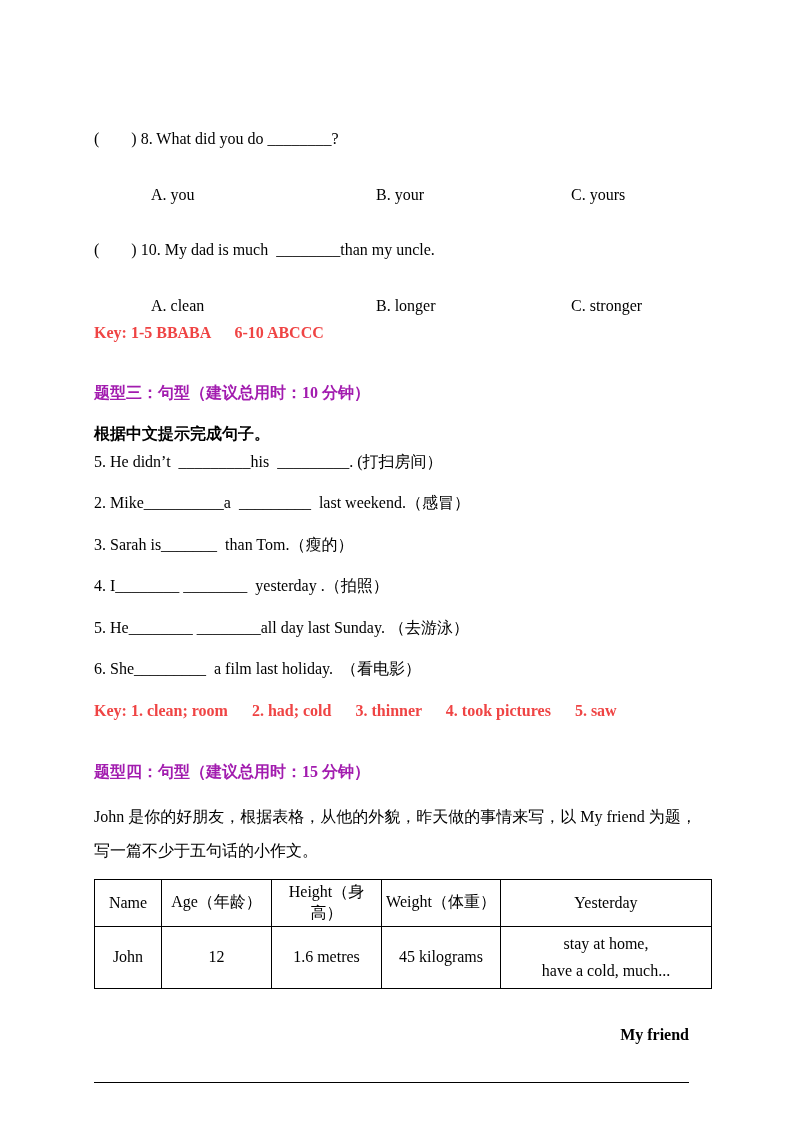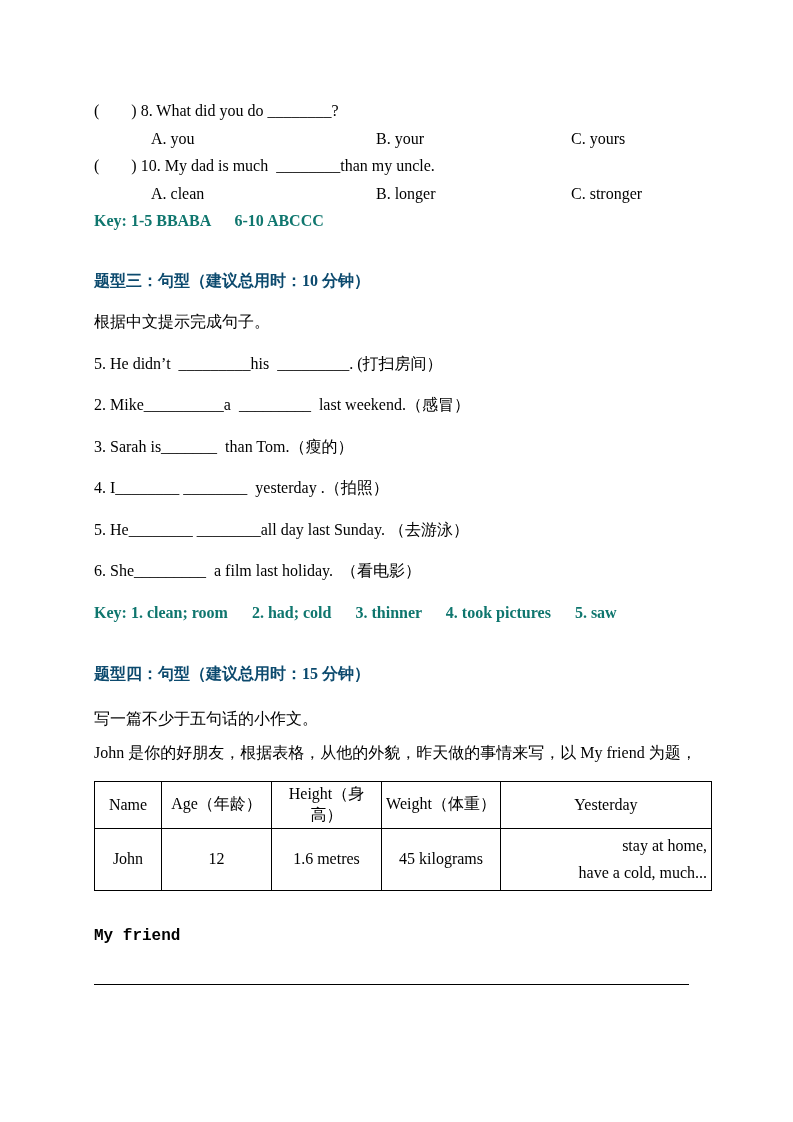--- a/index.html
+++ b/index.html
@@ -9,58 +9,57 @@
     width: 793px;
     height: 1122px;
     margin: 0 auto;
     background: #ffffff;
     font-family: "Liberation Serif", "DejaVu Serif", serif;
     font-size: 16px;
     color: #000000;
     padding: 97px 82px 0 94px;
     overflow: hidden;
   }
-  .line { white-space: pre-wrap; }
+  .line { white-space: pre-wrap; margin-top: 28px; }
   .mcq-line { line-height: 27.5px; }
   .opt-row { line-height: 27.5px; padding-left: 57px; }
   .opt-a { display: inline-block; width: 225px; }
   .opt-b { display: inline-block; width: 195px; }
   .opt-c { display: inline-block; }
-  .key { color: #0f766e; font-weight: 700; line-height: 27.5px; white-space: pre-wrap; font-family: Liberation Serif, serif; }
-  .sec-title { color: #0c4a6e; font-weight: 700; line-height: 27.5px; margin-bottom: 14px; white-space: pre-wrap; }
+  .key { color: #ef4444; font-weight: 700; line-height: 27.5px; white-space: pre-wrap; font-family: Liberation Serif, serif; }
+  .sec-title { color: #a21caf; font-weight: 700; line-height: 27.5px; margin-bottom: 14px; white-space: pre-wrap; }
   .sec3-title { margin-top: 32px; }
   .sec4-title { margin-top: 34px; }
-  .instruction { font-weight: 400; line-height: 27.5px; margin-bottom: 14px; white-space: pre-wrap; }
+  .instruction { font-weight: 700; line-height: 27.5px; white-space: pre-wrap; }
   .s3-item { line-height: 27.5px; margin-bottom: 14px; white-space: pre-wrap; }
   .para-line { line-height: 34px; white-space: pre-wrap; }
   .table-wrap { margin-top: 11px; }
   table.info {
     border-collapse: collapse;
     table-layout: fixed;
     width: 617px;
     text-align: center;
     font-size: 16px;
     border-radius: 7px;
   }
   table.info th, table.info td {
     border: 1px solid #000000;
     font-weight: 400;
     vertical-align: middle;
     padding: 2px 4px;
   }
   table.info thead tr { height: 35px; }
   table.info tbody tr { height: 62px; }
-  .y-line { line-height: 27px; text-align: right; }
+  .y-line { line-height: 27px; }
   .essay-title {
     margin-top: 32px;
     width: 595px;
-    text-align: left;
+    text-align: right;
     font-weight: 700;
     line-height: 27.5px;
-    font-family: Liberation Mono, monospace;
   }
   .writing-line {
     margin-top: 34px;
     width: 595px;
     height: 0;
     border-bottom: 1px solid #000000;
   }
 </style>
 </head>
 <body>
@@ -86,22 +85,22 @@
     <div class="s3-item">2. Mike__________a  _________  last weekend.（感冒）</div>
     <div class="s3-item">3. Sarah is_______  than Tom.（瘦的）</div>
     <div class="s3-item">4. I________ ________  yesterday .（拍照）</div>
     <div class="s3-item">5. He________ ________all day last Sunday. （去游泳）</div>
     <div class="s3-item">6. She_________  a film last holiday.  （看电影）</div>
     <div class="key">Key: 1. clean; room      2. had; cold      3. thinner      4. took pictures      5. saw</div>
   </div>
 
   <div>
     <div class="sec-title sec4-title">题型四：句型（建议总用时：15 分钟）</div>
+    <div class="para-line">John 是你的好朋友，根据表格，从他的外貌，昨天做的事情来写，以 My friend 为题，</div>
     <div class="para-line">写一篇不少于五句话的小作文。</div>
-    <div class="para-line">John 是你的好朋友，根据表格，从他的外貌，昨天做的事情来写，以 My friend 为题，</div>
 
     <div class="table-wrap">
       <table class="info">
         <colgroup>
           <col style="width:67px">
             <col style="width:110px">
             <col style="width:110px">
             <col style="width:119px">
             <col style="width:211px">
         </colgroup>

